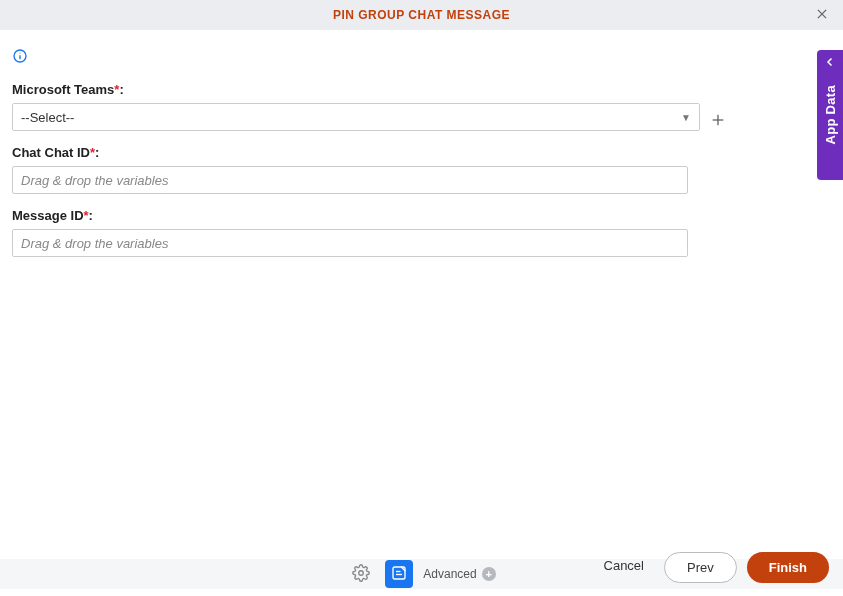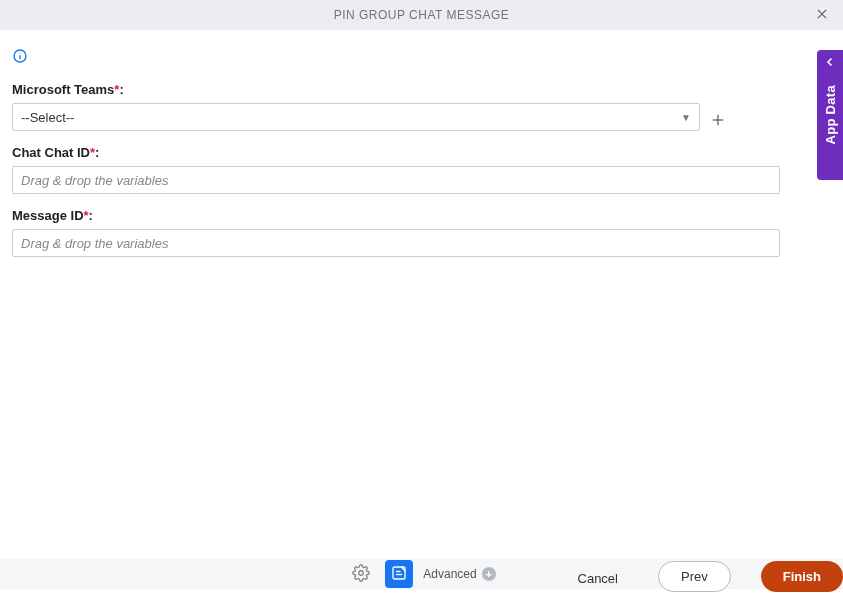--- a/index.html
+++ b/index.html
@@ -10,22 +10,22 @@
     background: #ebedf0;
     display: flex;
     align-items: center;
     justify-content: center;
     position: relative;
     width: 100%;
   }
   .titlebar-text {
     font-size: 12px;
     letter-spacing: 0.5px;
-    color: #737373;
-    font-weight: 400;
+    color: #c2410c;
+    font-weight: 700;
   }
   .close-btn {
     position: absolute;
     right: 10px;
     top: 4px;
     width: 22px;
     height: 22px;
     display: flex;
     align-items: center;
     justify-content: center;
@@ -92,21 +92,21 @@
     font-size: 10px;
   }
   .plus-btn {
     width: 20px; height: 20px;
     display: inline-flex; align-items: center; justify-content: center;
     cursor: pointer;
     color: #666;
   }
   
   .text-input {
-    width: 768px;
+    width: 676px;
     height: 28px;
     border: 1px solid #ccc;
     border-radius: 2px;
     padding: 0 8px;
     font-size: 13px;
     font-style: italic;
     color: #333;
   }
   .text-input::placeholder { color: #888; font-style: italic; }
   
@@ -186,23 +186,24 @@
   }
   
   
   .footer {
     position: absolute;
     left: 0;
     top: 552px;
     width: 100%;
     height: 40px;
     display: flex;
-    align-items: flex-end;
+    align-items: flex-start;
     justify-content: flex-end;
-    gap: 30px;
+    gap: 10px;
+    padding-right: 14px;
   }
   .btn-link {
     background: none;
     border: none;
     color: #333;
     font-size: 13px;
     cursor: pointer;
     padding: 6px 10px;
   }
   .btn-outline {

